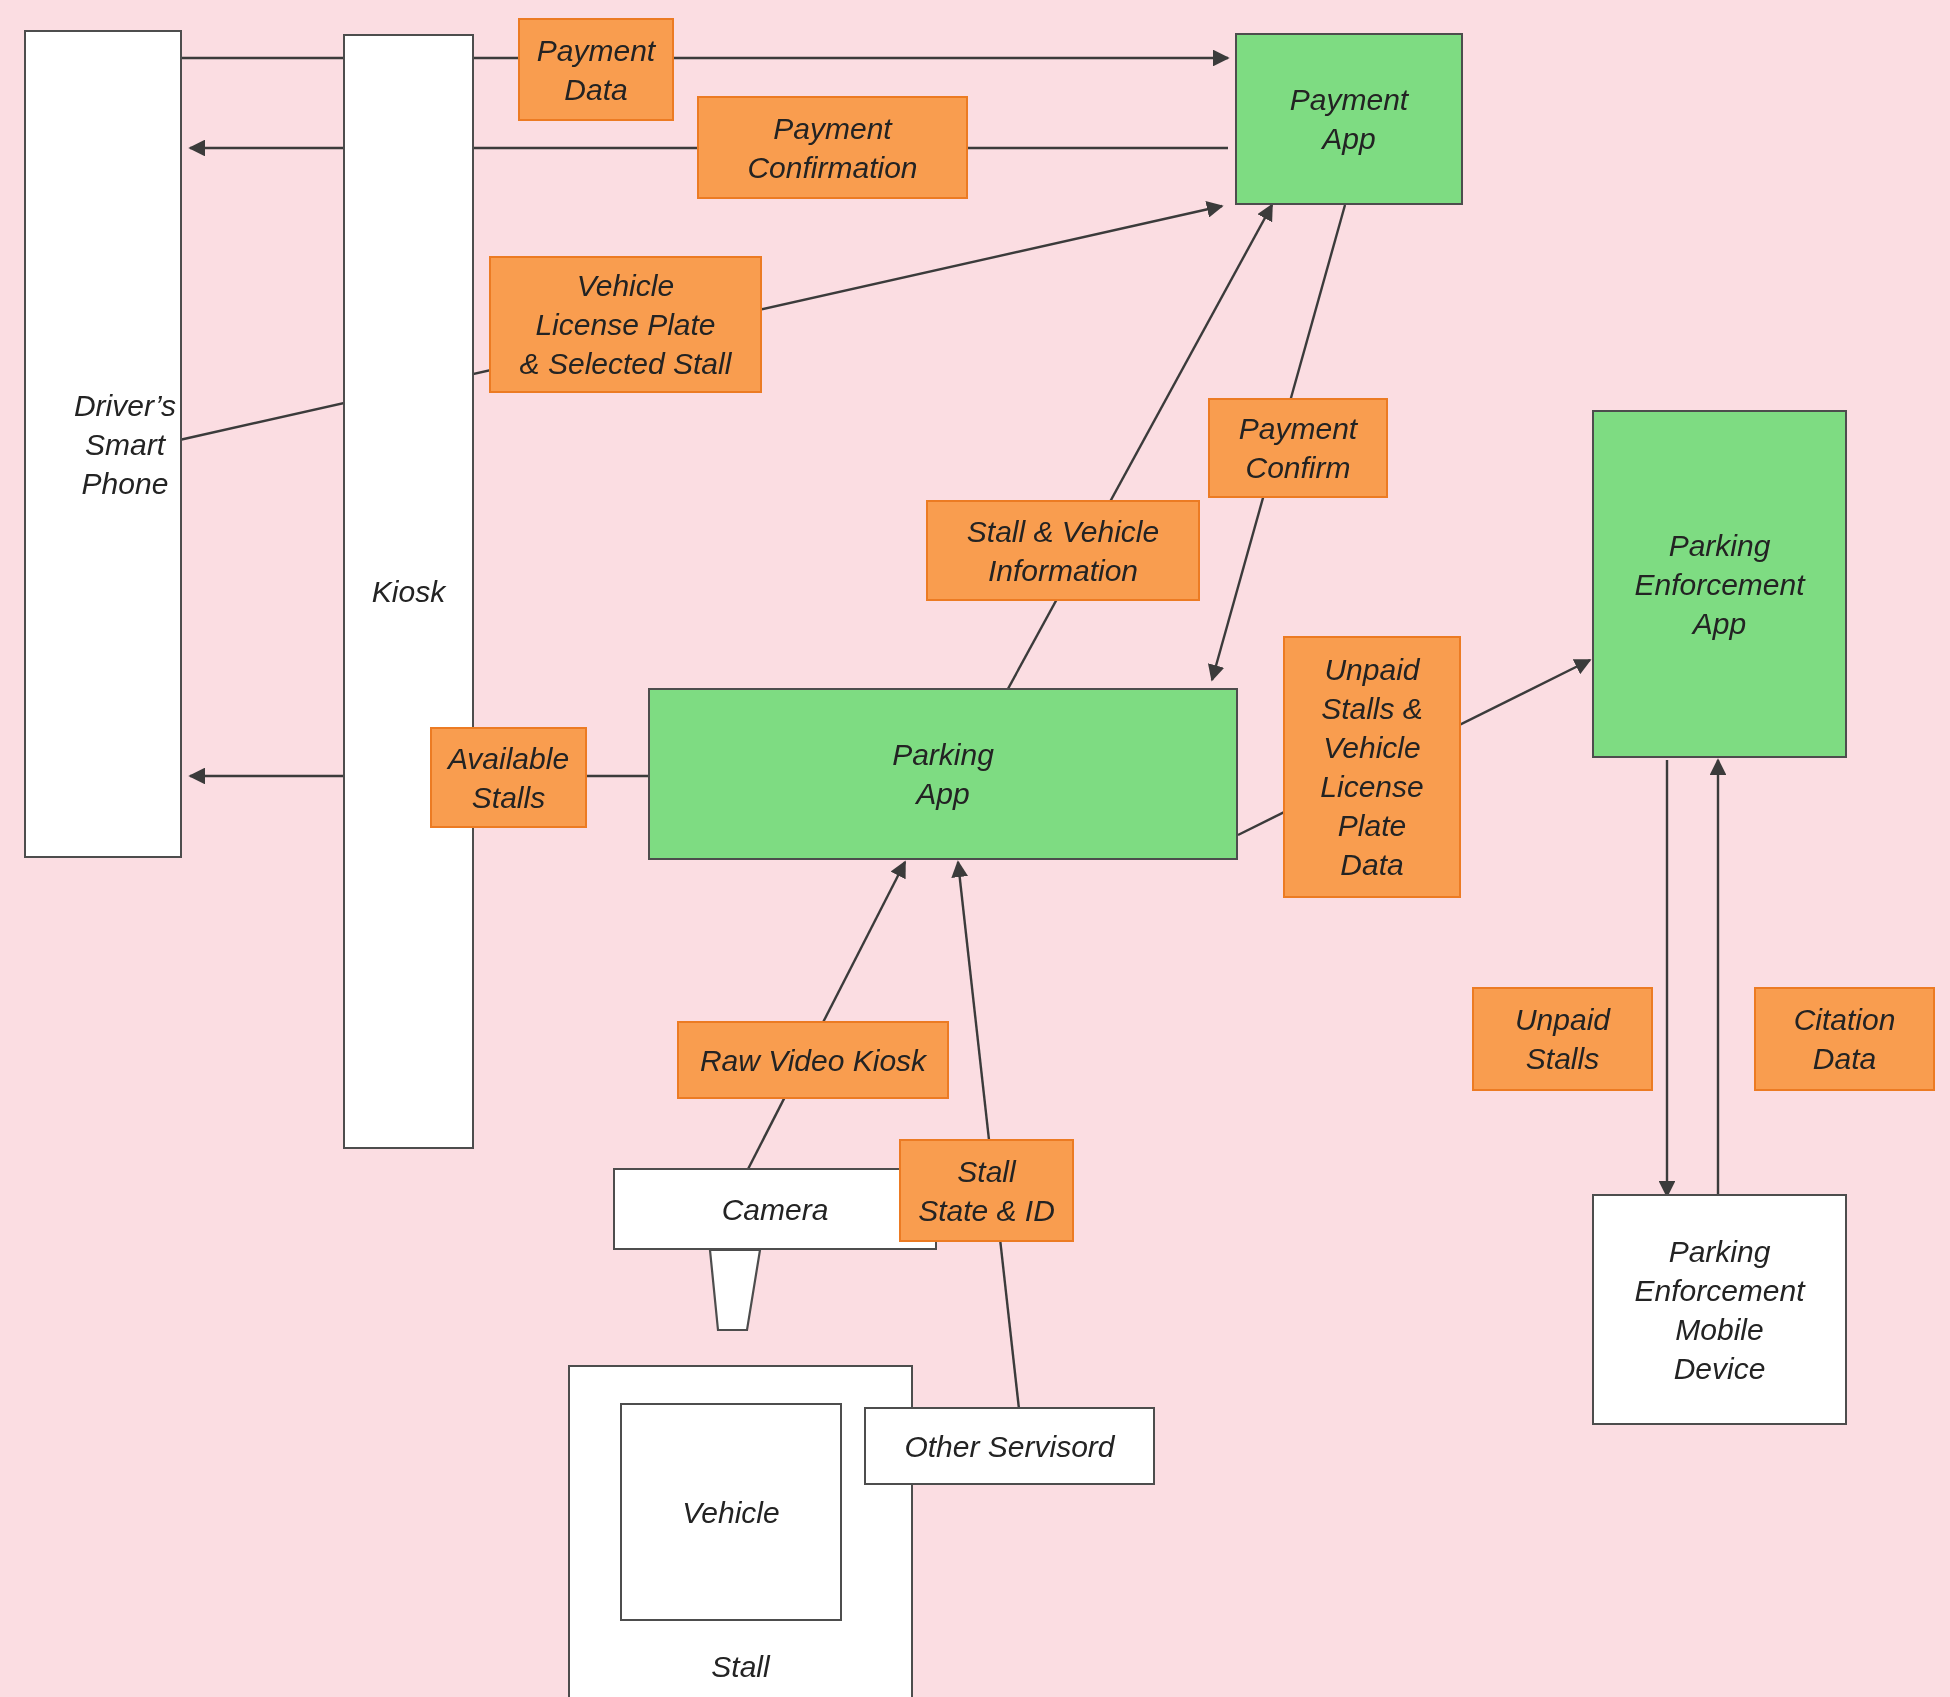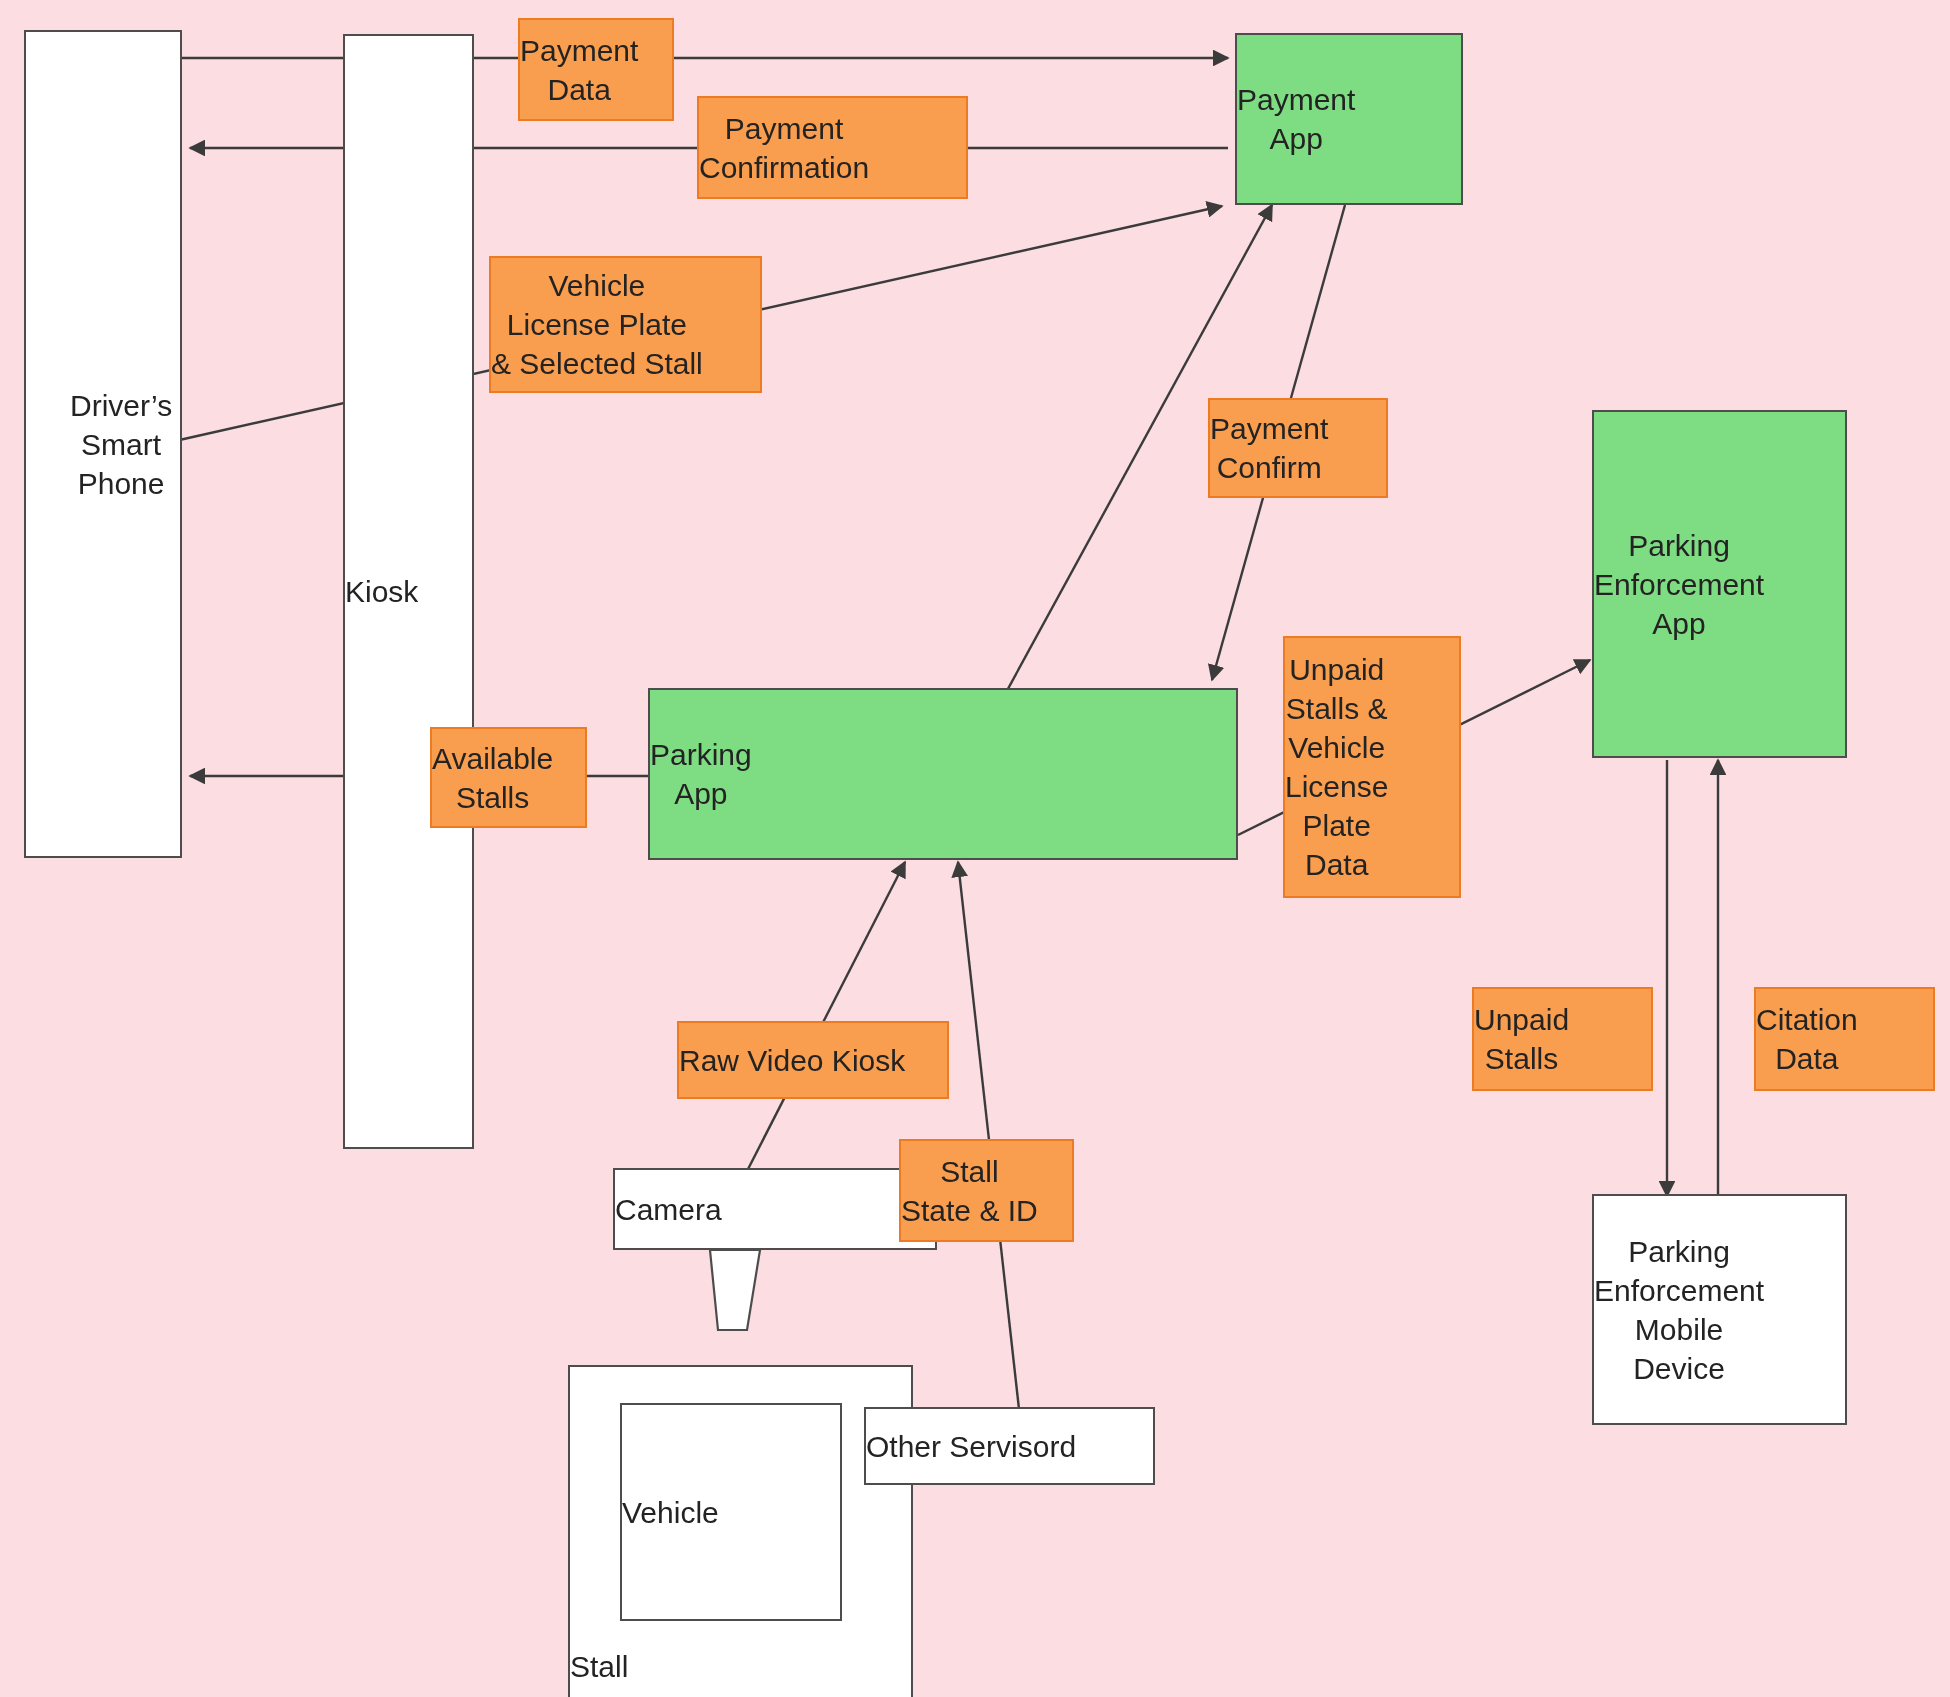--- a/index.html
+++ b/index.html
@@ -21,25 +21,27 @@
     top: 0;
     width: 1950px;
     height: 1697px;
     pointer-events: none;
   }
   .node {
     position: absolute;
     box-sizing: border-box;
     display: flex;
     align-items: center;
+    justify-content: center;
     text-align: center;
     color: #232323;
     line-height: 1.30;
     white-space: pre-line;
     border: 2px solid #4d4d4d;
+    font-style: italic;
   }
   .entity {
     background: #ffffff;
     border: 2px solid #4d4d4d;
     font-size: 30px;
   }
   .process {
     background: #7edc82;
     border: 2px solid #4d4d4d;
     font-size: 30px;
@@ -152,20 +154,24 @@
     <span>Payment
 Confirmation</span>
   </div>
 
   <div class="node flow" style="left:489px; top:256px; width:273px; height:137px;">
     <span>Vehicle
 License Plate
 &amp; Selected Stall</span>
   </div>
 
+  <div class="node flow" style="left:926px; top:500px; width:274px; height:101px;">
+    <span>Stall &amp; Vehicle
+Information</span>
+  </div>
 
   <div class="node flow" style="left:1208px; top:398px; width:180px; height:100px;">
     <span>Payment
 Confirm</span>
   </div>
 
   <div class="node flow" style="left:430px; top:727px; width:157px; height:101px;">
     <span>Available
 Stalls</span>
   </div>

